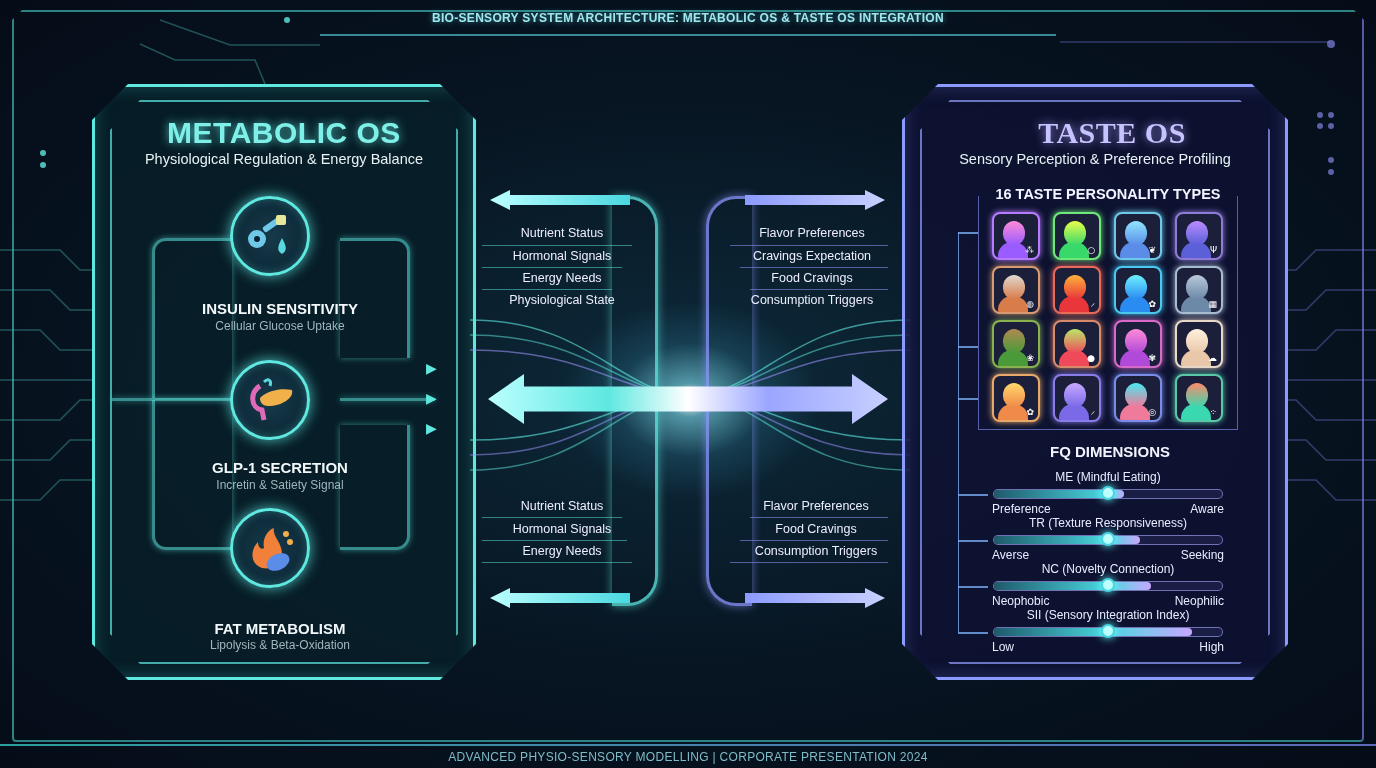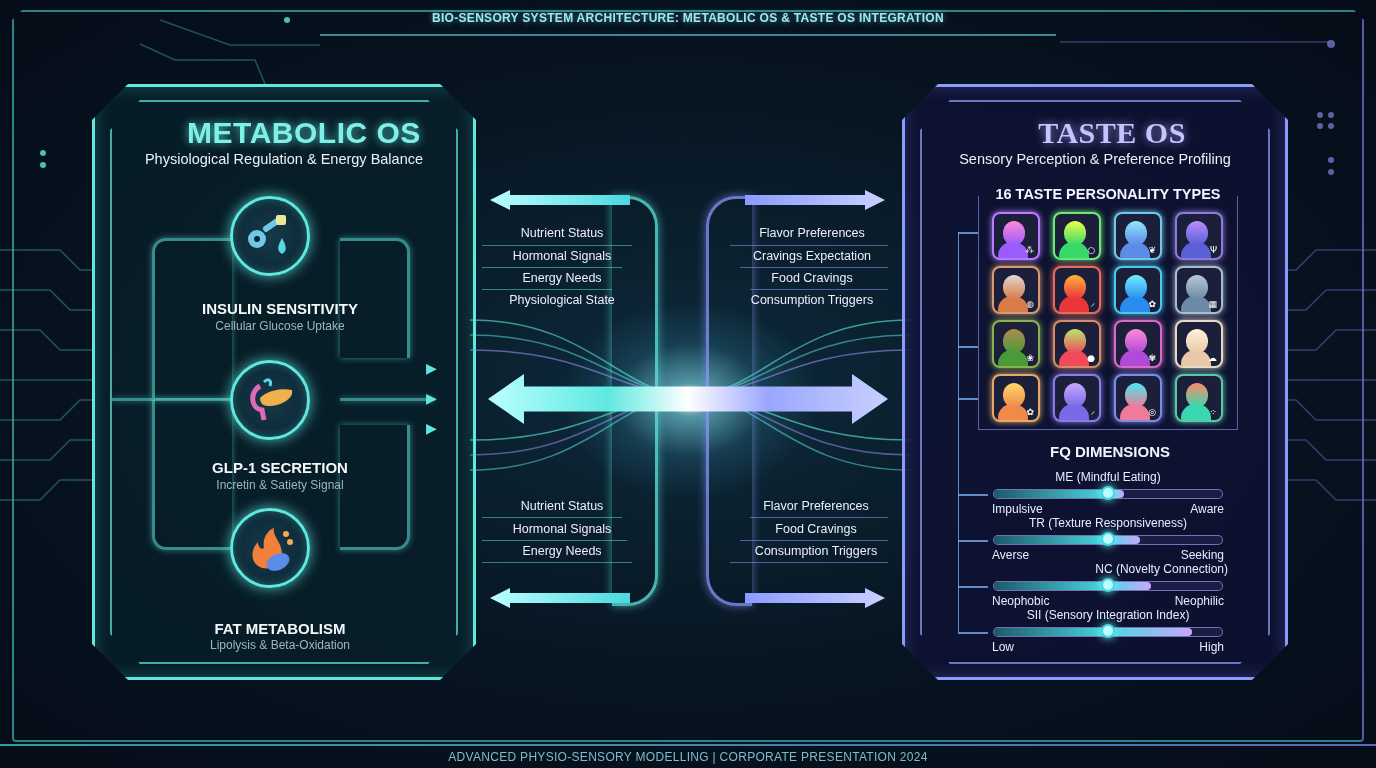--- a/index.html
+++ b/index.html
@@ -62,21 +62,21 @@
     clip-path: polygon(30px 0, calc(100% - 30px) 0, 100% 30px, 100% calc(100% - 30px), calc(100% - 30px) 100%, 30px 100%, 0 calc(100% - 30px), 0 30px);
   }
   .panel-title {
     font-family: "Liberation Sans", sans-serif; font-weight: bold;
     font-size: 30px; text-align: center; letter-spacing: 0.5px;
   }
   .panel-sub {
     font-family: "Liberation Sans", sans-serif;
     font-size: 14.5px; text-align: center; color: #e6f2f5;
   }
-  .metabolic-title { left: 92px; top: 116px; width: 384px; color: #7ff0e8; text-shadow: 0 0 10px rgba(100,240,230,0.8); margin-left: 20px; }
+  .metabolic-title { left: 92px; top: 116px; width: 384px; color: #7ff0e8; text-shadow: 0 0 10px rgba(100,240,230,0.8); }
   .metabolic-sub { left: 92px; top: 151px; width: 384px; }
   .taste-title { left: 902px; top: 116px; width: 420px; color: #c6c3ff; text-shadow: 0 0 10px rgba(170,160,255,0.8); font-family: Liberation Serif, serif; }
   .taste-sub { left: 902px; top: 151px; width: 386px; }
   
   .node-circle {
     width: 80px; height: 80px; border-radius: 50%;
     border: 3px solid #5ee8e0;
     box-shadow: 0 0 14px rgba(94,232,224,0.8), inset 0 0 10px rgba(94,232,224,0.3);
     background: radial-gradient(circle, #163a4a 0%, #0a2230 100%);
     display: flex; align-items: center; justify-content: center;
@@ -388,31 +388,31 @@
 <div class="abs" style="left:958px;top:398px;width:20px;height:1.5px;background:rgba(120,170,240,0.8);"></div>
 
 <div class="abs fq-title">FQ DIMENSIONS</div>
 <div id="fq-container">
     <div class="abs fq-label" style="left: 988px; top: 470px;">ME (Mindful Eating)</div>
     <div class="abs" style="left: 958px; top: 494px; width: 30px; height: 1.5px; background: rgba(120, 170, 240, 0.8);"></div>
     <div class="fq-track" style="left: 993px; top: 489px;">
       <div class="fq-fill" style="width: 57%; background: linear-gradient(90deg, rgb(30, 90, 106) 0%, rgb(74, 216, 224) 87.7193%, rgb(200, 168, 255) 100%);"></div>
       <div class="fq-knob" style="left: calc(50% - 7px);"></div>
     </div>
-    <div class="abs fq-end" style="left: 992px; top: 502px;">Impulsive</div>
+    <div class="abs fq-end" style="left: 992px; top: 502px;">Preference</div>
     <div class="abs fq-end" style="right: 152px; top: 502px;">Aware</div>
     <div class="abs fq-label" style="left: 988px; top: 516px;">TR (Texture Responsiveness)</div>
     <div class="abs" style="left: 958px; top: 540px; width: 30px; height: 1.5px; background: rgba(120, 170, 240, 0.8);"></div>
     <div class="fq-track" style="left: 993px; top: 535px;">
       <div class="fq-fill" style="width: 64%; background: linear-gradient(90deg, rgb(30, 90, 106) 0%, rgb(74, 216, 224) 78.125%, rgb(200, 168, 255) 100%);"></div>
       <div class="fq-knob" style="left: calc(50% - 7px);"></div>
     </div>
     <div class="abs fq-end" style="left: 992px; top: 548px;">Averse</div>
     <div class="abs fq-end" style="right: 152px; top: 548px;">Seeking</div>
-    <div class="abs fq-label" style="left: 988px; top: 562px; text-align: right;">NC (Novelty Connection)</div>
+    <div class="abs fq-label" style="left: 988px; top: 562px;">NC (Novelty Connection)</div>
     <div class="abs" style="left: 958px; top: 586px; width: 30px; height: 1.5px; background: rgba(120, 170, 240, 0.8);"></div>
     <div class="fq-track" style="left: 993px; top: 581px;">
       <div class="fq-fill" style="width: 69%; background: linear-gradient(90deg, rgb(30, 90, 106) 0%, rgb(74, 216, 224) 72.4638%, rgb(200, 168, 255) 100%);"></div>
       <div class="fq-knob" style="left: calc(50% - 7px);"></div>
     </div>
     <div class="abs fq-end" style="left: 992px; top: 594px;">Neophobic</div>
     <div class="abs fq-end" style="right: 152px; top: 594px;">Neophilic</div>
     <div class="abs fq-label" style="left: 988px; top: 608px;">SII (Sensory Integration Index)</div>
     <div class="abs" style="left: 958px; top: 632px; width: 30px; height: 1.5px; background: rgba(120, 170, 240, 0.8);"></div>
     <div class="fq-track" style="left: 993px; top: 627px;">

